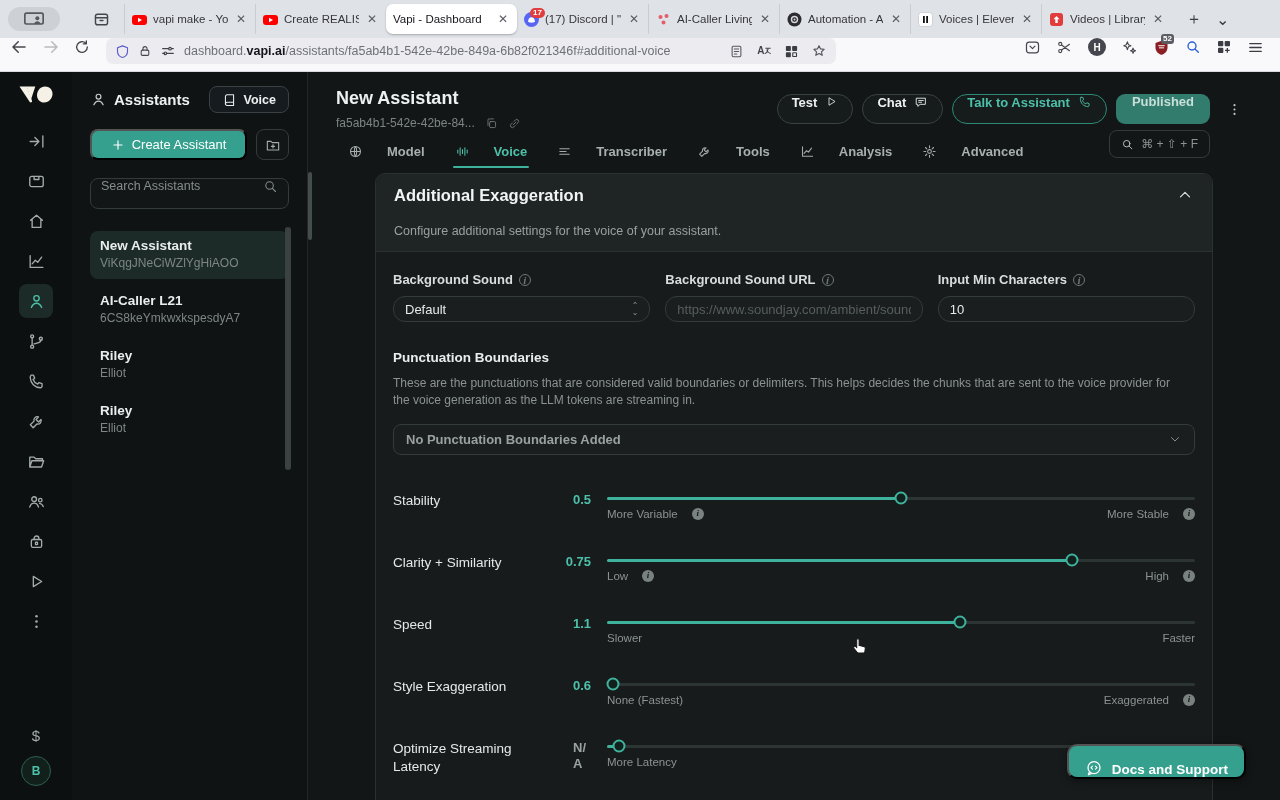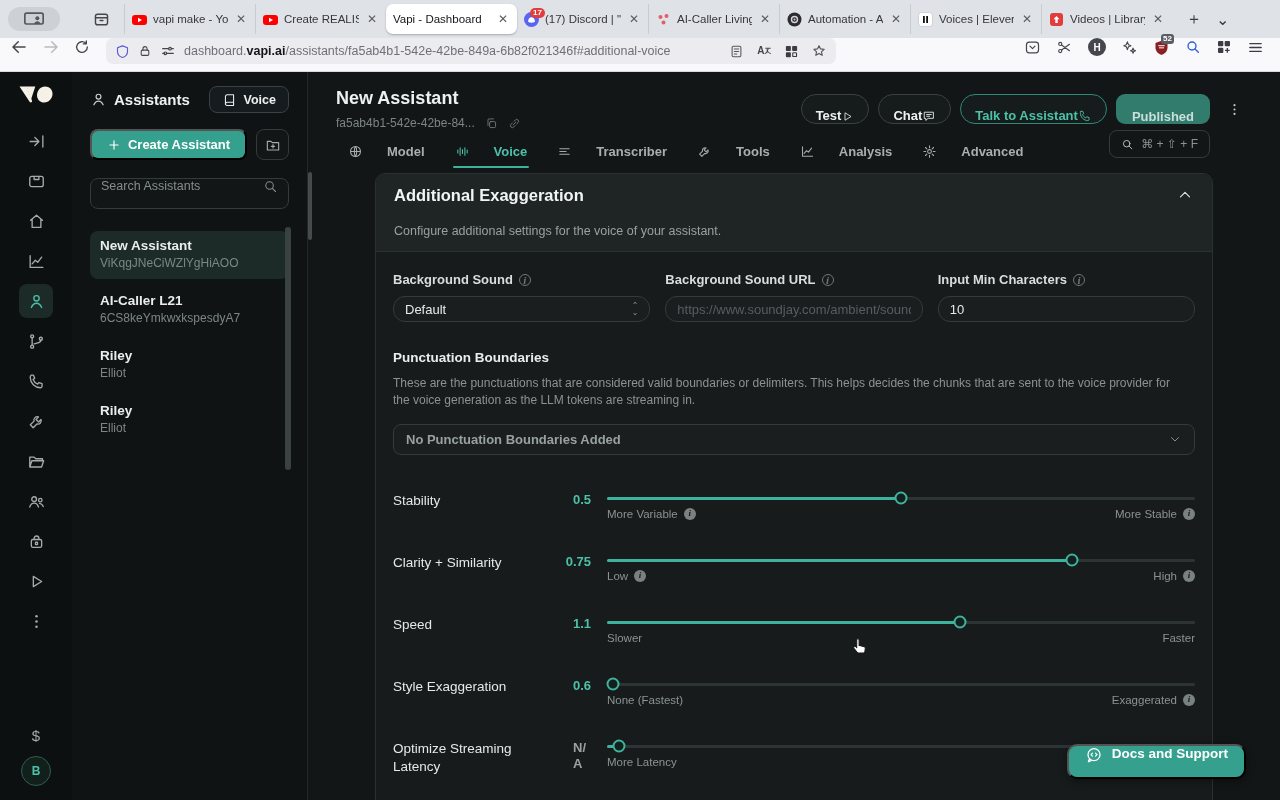--- a/index.html
+++ b/index.html
@@ -41,38 +41,38 @@
   .rail-item.active .ico{stroke:#4cc0a9}
   .rail-spacer{flex:1}
   .dollar{color:#a3abab;font-size:15px;margin-bottom:12px}
   .avatar{width:30px;height:30px;border-radius:50%;border:1px solid #2e5f53;background:#12201c;color:#4cc0a9;font-size:12px;font-weight:600;display:flex;align-items:center;justify-content:center}
 
   .panel{width:236px;background:#101313;border-right:1px solid #222828;padding:14px 18px 0;flex:none;position:relative}
   .panel-head{display:flex;align-items:center;margin-bottom:16px}
   .panel-title{font-size:15px;font-weight:700;margin-left:7px}
   .docs-btn{margin-left:auto;display:flex;align-items:center;gap:7px;background:#151b1e;border:1px solid #3a4144;border-radius:8px;padding:5px 12px;font-size:12.5px;font-weight:700;color:#eef1f1}
   .create-row{display:flex;gap:9px;margin-bottom:18px}
-  .create-btn{flex:1;height:31px;background:#35a08e;border-radius:8px;display:flex;align-items:center;justify-content:center;gap:7px;font-size:13px;font-weight:700;color:#fff}
+  .create-btn{flex:1;height:31px;background:#35a08e;border-radius:8px;display:flex;align-items:center;justify-content:center;gap:7px;font-size:13px;font-weight:400;color:#fff}
   .folder-btn{width:33px;height:31px;border:1px solid #343b3b;border-radius:8px;display:flex;align-items:center;justify-content:center;background:#121616}
   .search-box{height:31px;border:1px solid #343b3b;border-radius:8px;display:flex;align-items:flex-start;padding:0 10px;margin-bottom:22px;background:#121616}
   .search-box input{flex:1;background:transparent;border:none;outline:none;color:#c9cfcf;font-size:12.5px;font-family:inherit}
   .search-box input::placeholder{color:#848d8d}
   .a-item{padding:7px 10px 9px;border-radius:8px;margin-bottom:7px}
   .a-item.sel{background:#1c2b27}
   .a-name{font-size:13.5px;font-weight:700;color:#e9eded;margin-bottom:3px}
   .a-id{font-size:12px;color:#7d8686}
   .list-scroll{position:absolute;right:16px;top:155px;width:6px;height:243px;background:#3a4141;border-radius:3px}
 
   .main{flex:1;position:relative;background:#131616}
   .main-scroll{position:absolute;left:0;top:100px;width:4px;height:68px;background:#454c4c;border-radius:2px}
   .m-head{padding:16px 0 0 28px}
   .m-title{font-size:18px;font-weight:700}
   .m-idrow{display:flex;align-items:center;gap:10px;margin-top:7px;color:#7c8585;font-size:12px}
   .m-actions{position:absolute;top:22px;right:38px;display:flex;align-items:center;gap:9px}
-  .btn{height:30px;border:1px solid #3a4141;border-radius:16px;background:#161b1b;color:#eef1f1;font-size:13px;font-weight:600;display:flex;align-items:flex-end;padding:0 14px}
+  .btn{height:30px;border:1px solid #3a4141;border-radius:16px;background:#161b1b;color:#eef1f1;font-size:13px;font-weight:600;display:flex;align-items:flex-start;gap:8px;padding:0 14px}
   .btn.talk{border-color:#2e8a77;color:#4cc0a9}
   .btn.pub{background:#327c6e;border:none;color:#c9dfd9;border-radius:9px;padding:0 16px}
   .dots-btn{margin-left:8px}
   .shortcut{position:absolute;top:58px;right:70px;height:28px;border:1px solid #343b3b;border-radius:8px;display:flex;align-items:center;gap:7px;padding:0 11px;color:#8b9494;font-size:12px}
   .m-tabs{display:flex;gap:30px;margin:14px 0 0 40px;font-size:13px;color:#a7b0af}
   .m-tab{display:flex;align-items:center;gap:24px;padding-bottom:9px;position:relative;font-weight:600}
   .m-tab.active{color:#4cc0a9}
   .m-tab.active::after{content:"";position:absolute;left:-2px;right:-2px;bottom:0;height:2px;background:#3fb29e;border-radius:1px}
   .m-tab.active .ico{stroke:#4cc0a9}
 
@@ -93,24 +93,24 @@
   .punct-dd{height:31px;border:1px solid #343b3b;border-radius:8px;background:#1a1e1f;display:flex;align-items:center;padding:0 12px;font-size:13px;color:#99a1a0;font-weight:600;margin-bottom:36px}
   .slider-row{display:grid;grid-template-columns:152px 30px 1fr;column-gap:16px;margin-bottom:33px}
   .s-label{font-size:13.5px;color:#e4e8e7;padding-top:1px;line-height:1.35}
   .s-value{font-size:13px;color:#4cc0a9;text-align:right;padding-top:1px;font-weight:600}
   .s-value.na{color:#9aa3a2;width:18px;word-break:break-all;text-align:left;justify-self:end;line-height:1.25}
   .track-wrap{padding-top:6px}
   .track{position:relative;height:3px;background:#2d3434;border-radius:2px}
   .fill{position:absolute;left:0;top:0;height:3px;background:#3fb29e;border-radius:2px}
   .knob{position:absolute;top:50%;width:13px;height:13px;border-radius:50%;background:#11201d;border:2px solid #3fb29e;transform:translate(-50%,-50%)}
   .subl{display:flex;justify-content:space-between;margin-top:8px;font-size:11.5px;color:#8b9392}
-  .subl span{display:inline-flex;align-items:flex-start;gap:6px}
+  .subl span{display:inline-flex;align-items:flex-start;gap:14px}
   .info-f{width:12px;height:12px;border-radius:50%;background:#79827f;color:#15181a;font-size:9px;font-weight:700;display:inline-flex;align-items:center;justify-content:center;font-style:italic;font-family:"Liberation Serif",serif}
 
-  .support-btn{position:absolute;right:34px;bottom:21px;height:35px;background:#35a08e;border-radius:10px;display:flex;align-items:flex-start;gap:9px;padding:0 16px;color:#fff;font-size:13.5px;font-weight:700;box-shadow:0 2px 8px rgba(0,0,0,.4)}
+  .support-btn{position:absolute;right:34px;bottom:21px;height:35px;background:#35a08e;border-radius:10px;display:flex;align-items:flex-end;gap:9px;padding:0 16px;color:#fff;font-size:13.5px;font-weight:700;box-shadow:0 2px 8px rgba(0,0,0,.4)}
   .cursor{position:absolute;left:850px;top:637px;z-index:50}
 </style>
 </head>
 <body>
 
 <div class="tabbar">
   <div class="share-pill">
     <svg width="20" height="14" viewBox="0 0 24 16">
         <rect x="1" y="1" width="22" height="13" rx="2" fill="none" stroke="#55585e" stroke-width="2"></rect>
         <circle cx="16" cy="7" r="2.4" fill="#55585e"></circle>

